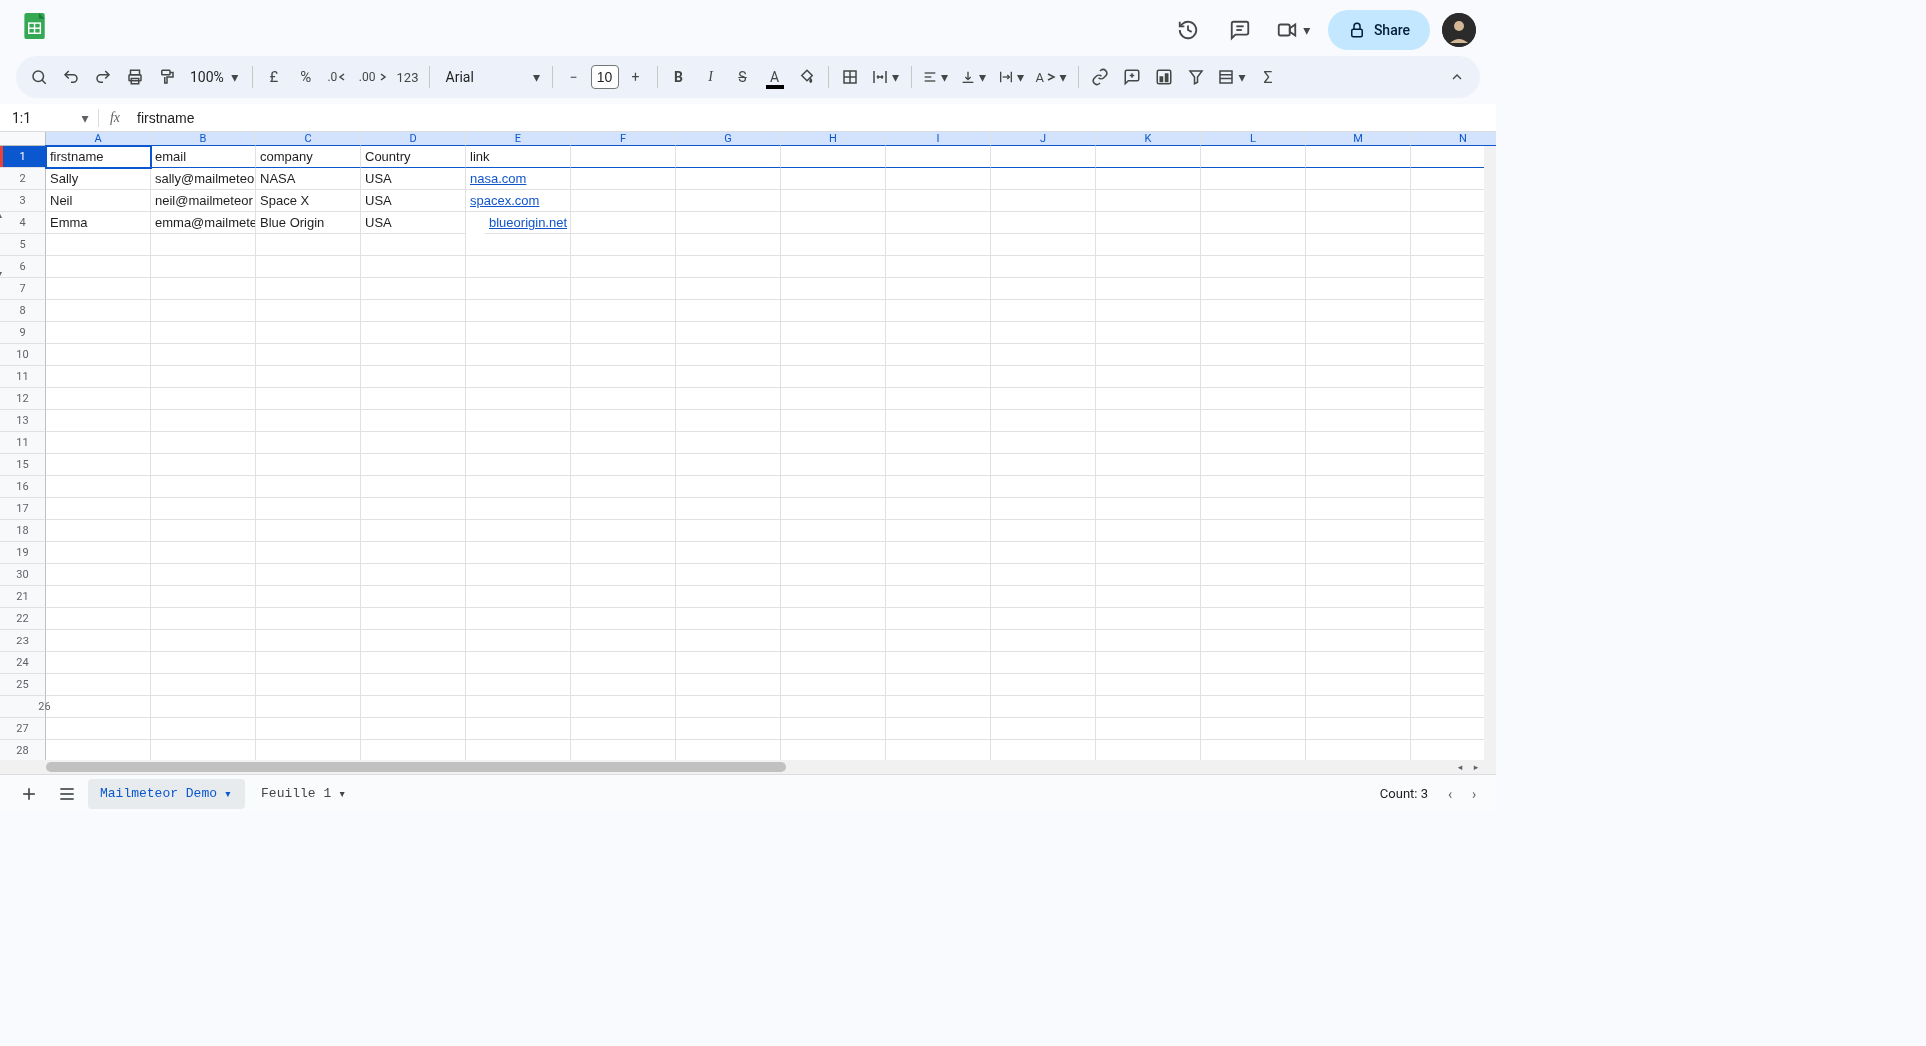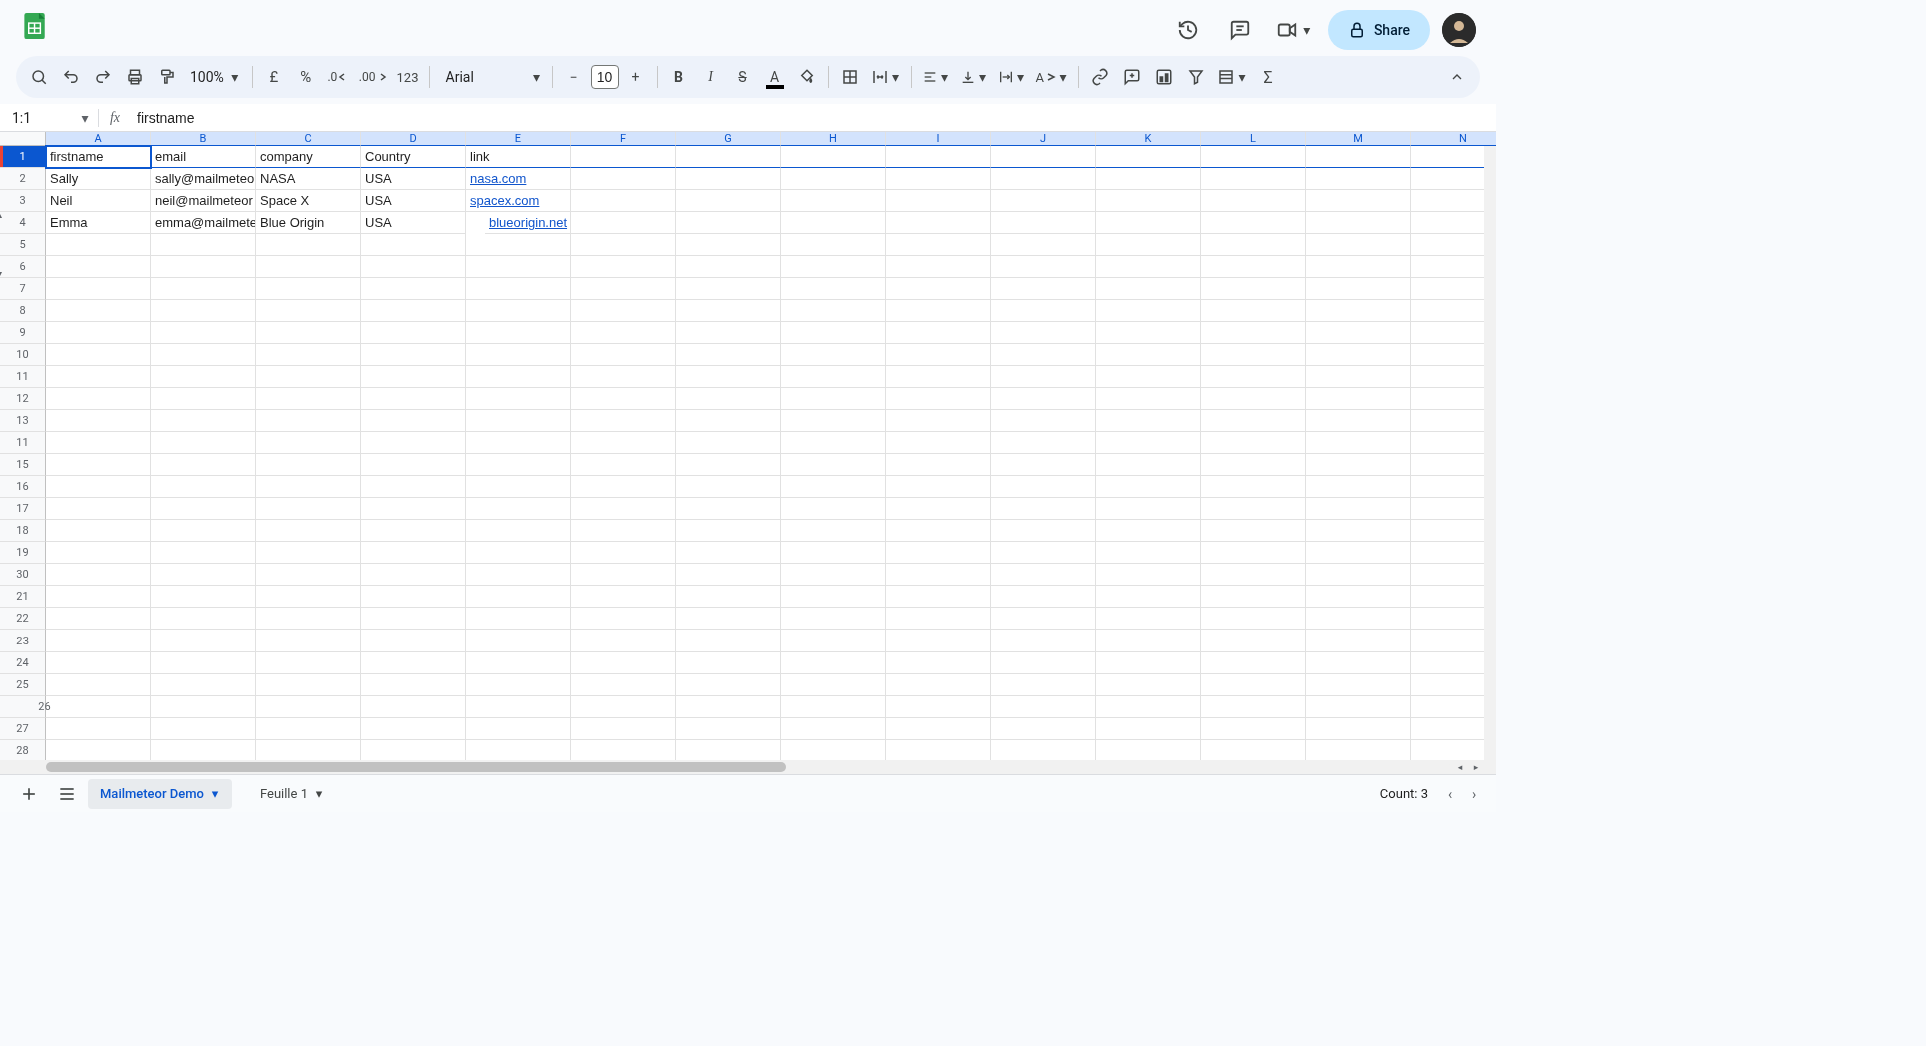--- a/index.html
+++ b/index.html
@@ -792,21 +792,21 @@
           <line x1="5" y1="12" x2="19" y2="12"></line>
         </svg>
       </div>
     <div class="sheet-btn">
         <svg width="20" height="20" viewBox="0 0 24 24" stroke="currentColor" stroke-width="2">
           <line x1="4" y1="6" x2="20" y2="6"></line>
           <line x1="4" y1="12" x2="20" y2="12"></line>
           <line x1="4" y1="18" x2="20" y2="18"></line>
         </svg>
       </div>
-    <div id="sheet-tabs" style="display:flex;gap:16px;">
+    <div id="sheet-tabs" style="display:flex;gap:4px;font-family:Liberation Mono, monospace;">
         <div class="sheet-tab active">
           <span>Mailmeteor Demo</span>
           <span class="dd-caret">▾</span>
         </div>
         <div class="sheet-tab">
           <span>Feuille 1</span>
           <span class="dd-caret">▾</span>
         </div>
       </div>
     <div class="count">Count: 3</div>

